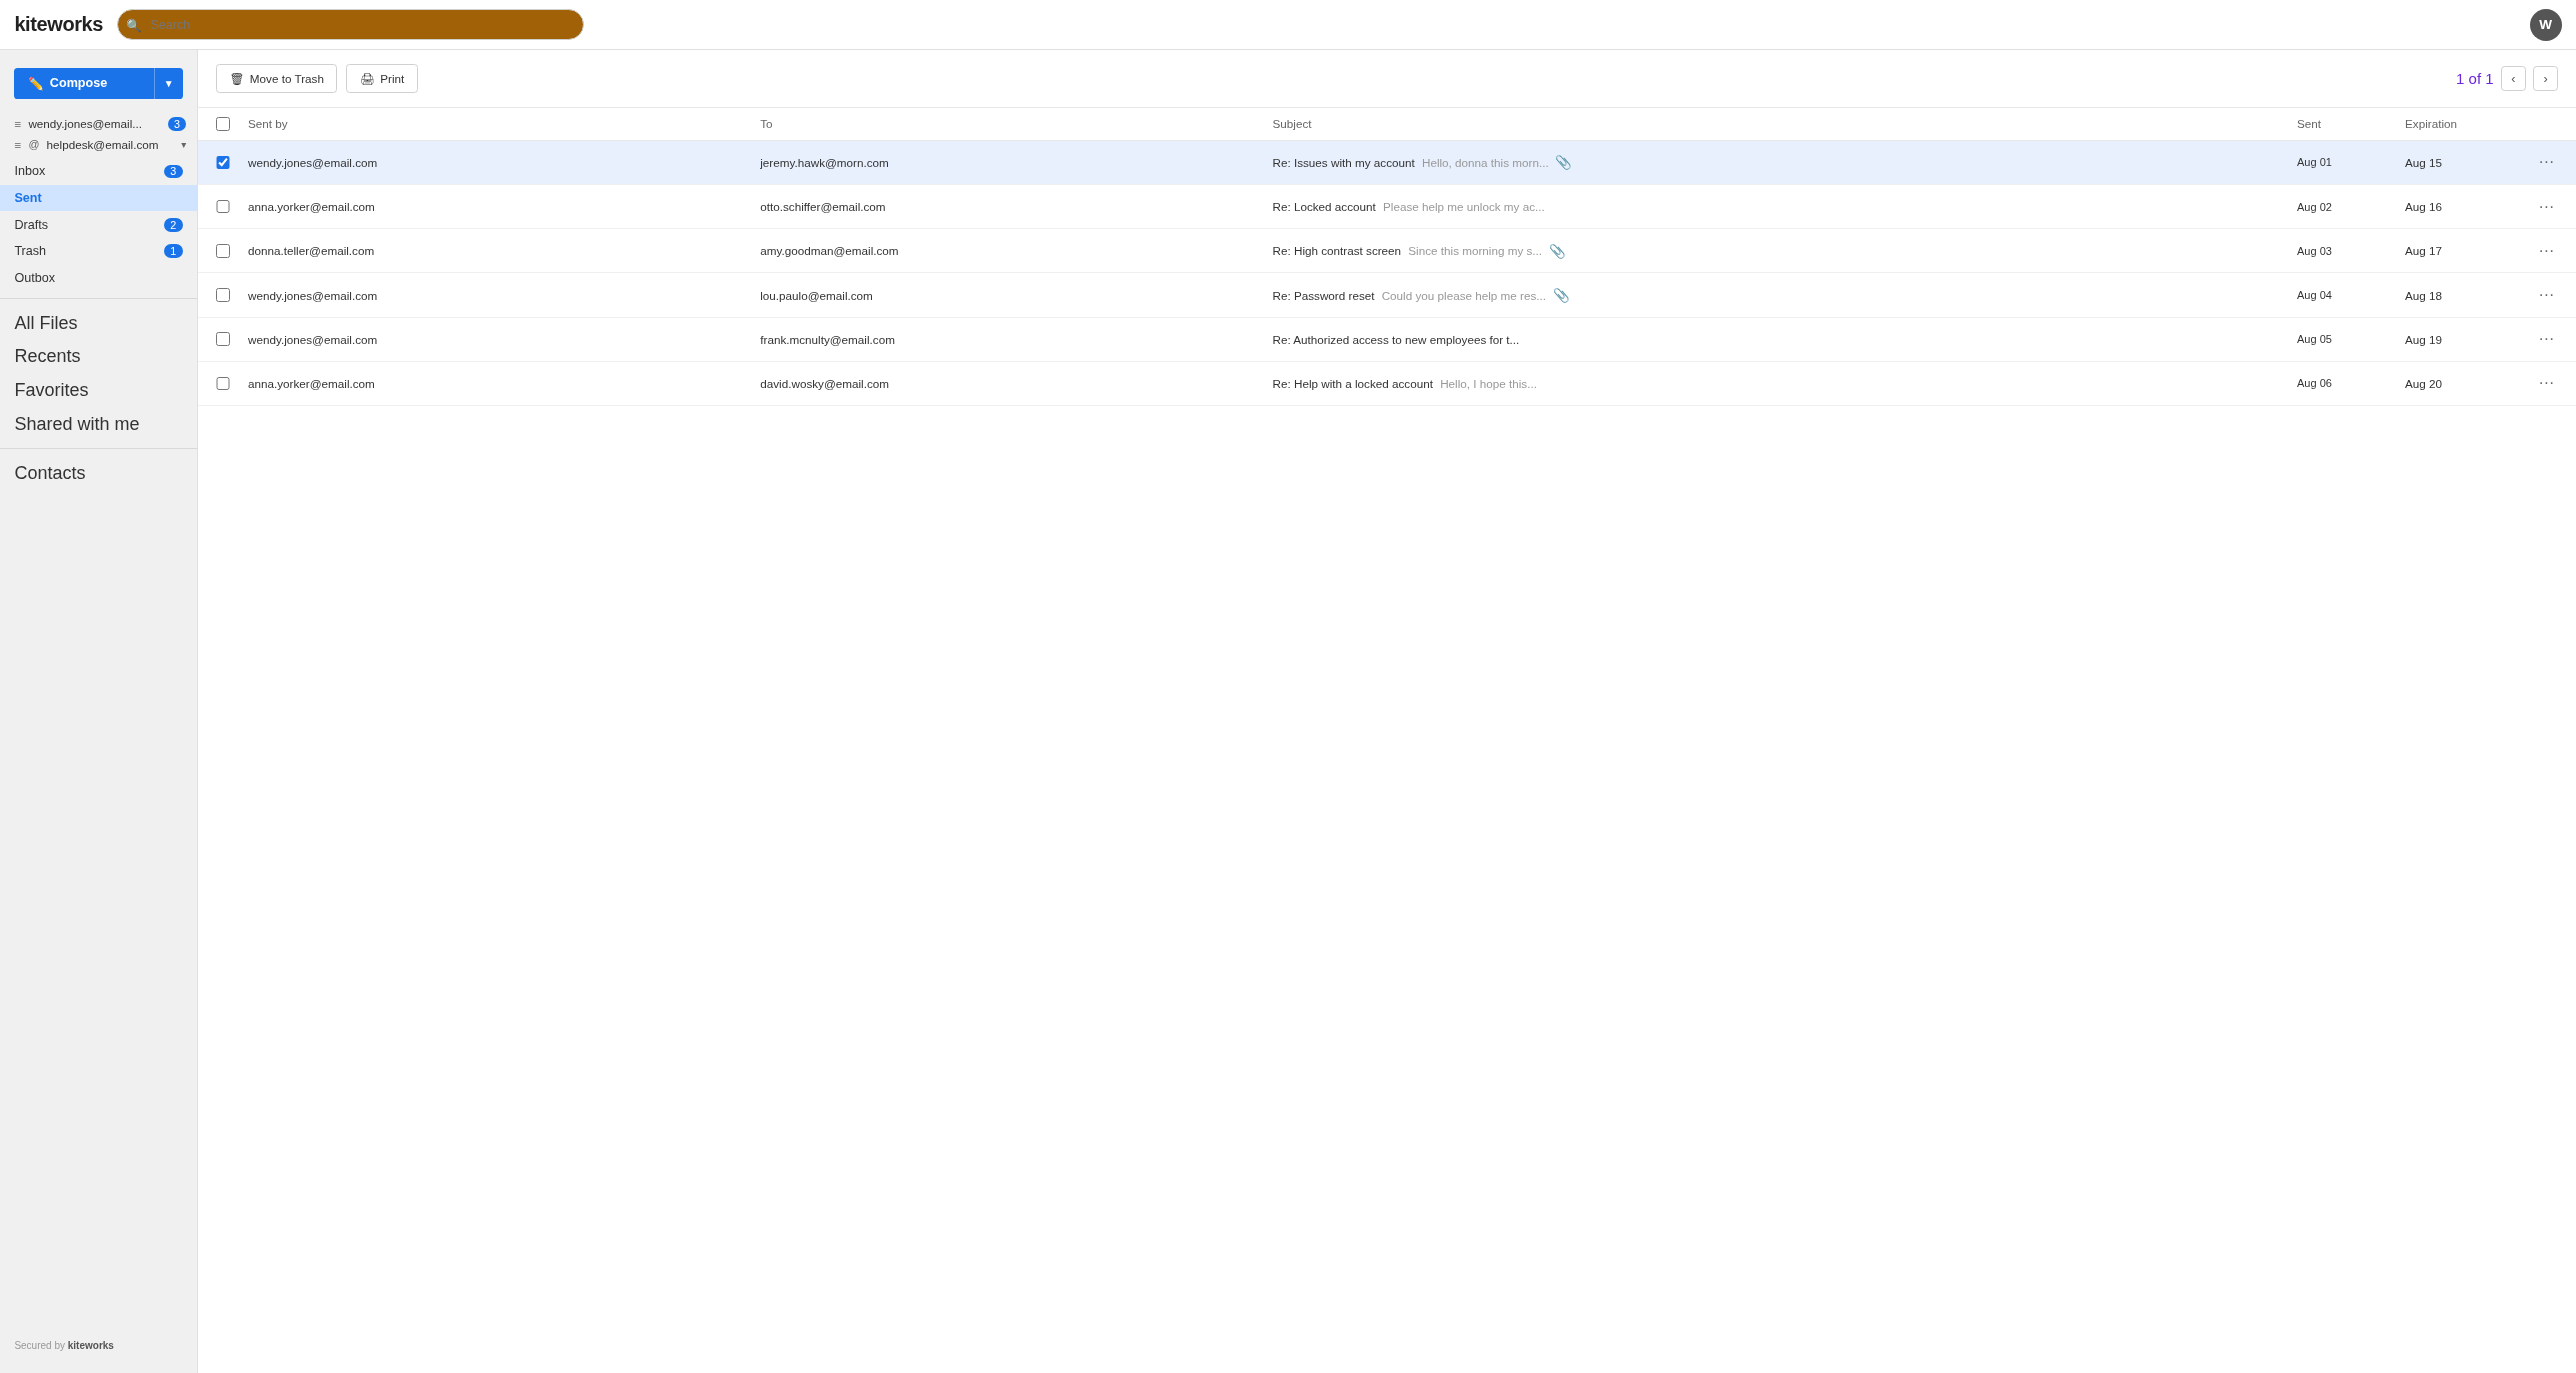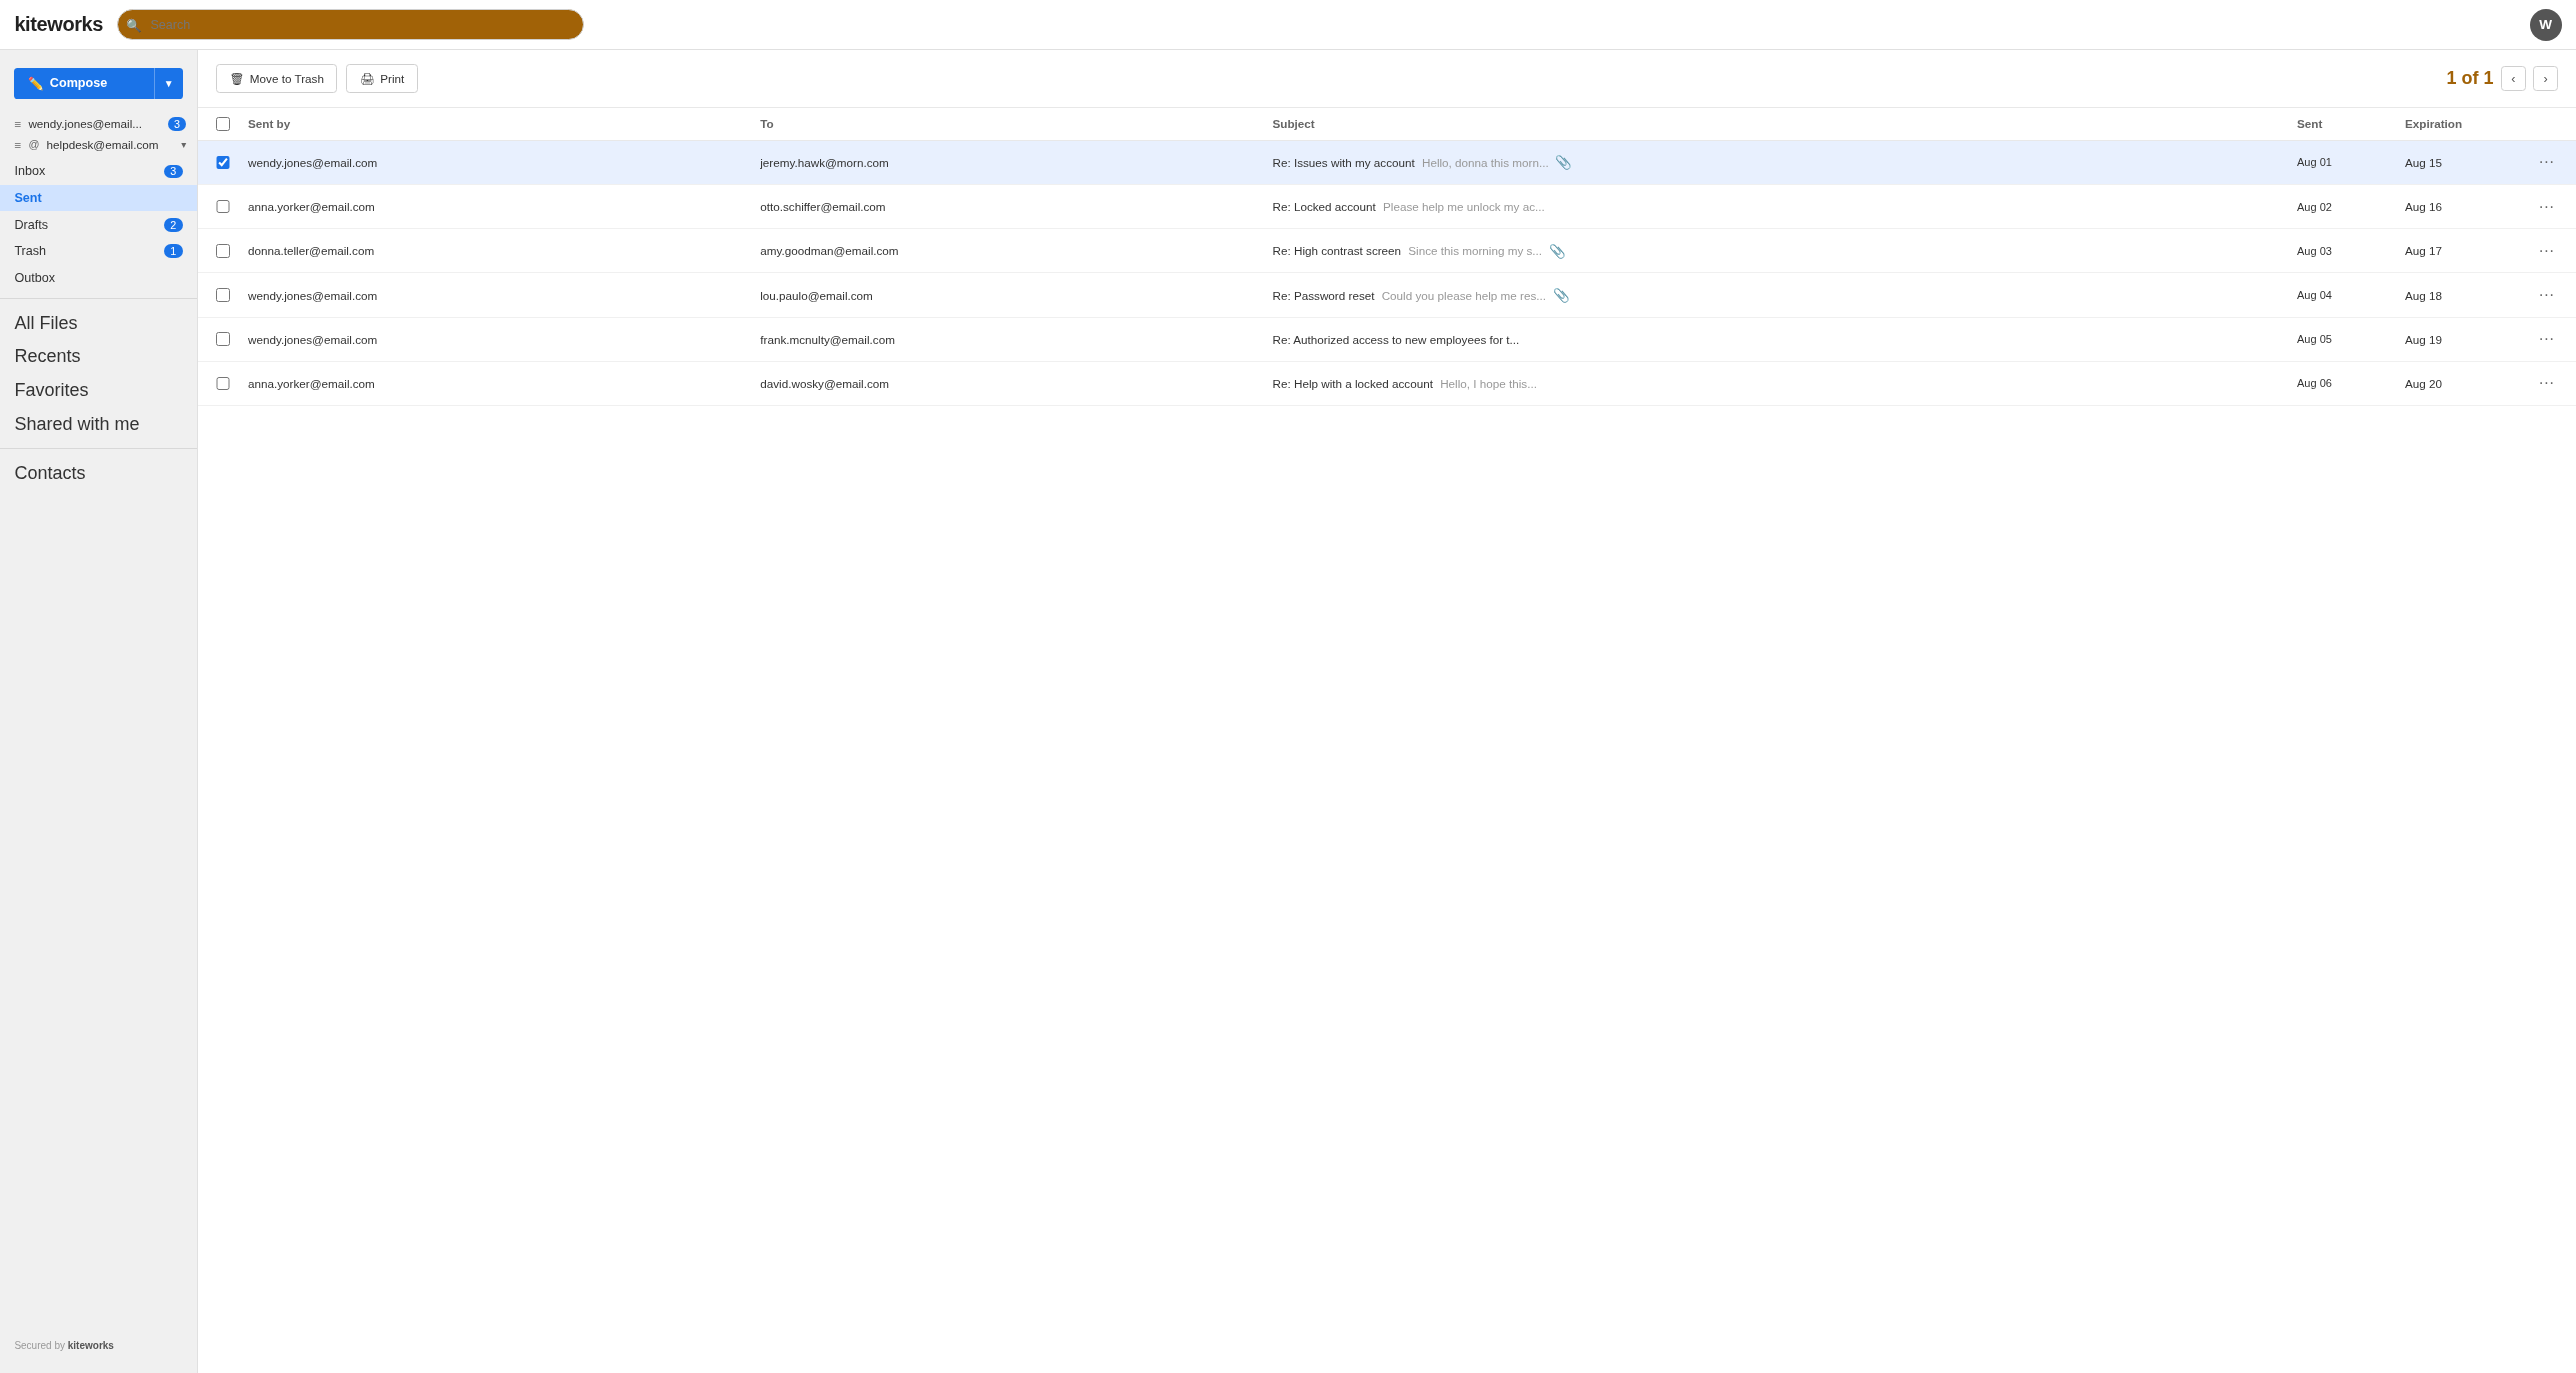--- a/index.html
+++ b/index.html
@@ -44,27 +44,27 @@
     .sidebar-footer .kw-brand { font-weight: 700; color: #555; }
 
     
     .content { flex: 1; background: #fff; display: flex; flex-direction: column; overflow: hidden; }
 
     
     .content-toolbar { padding: 14.4px 18px; display: flex; align-items: center; border-bottom: 0.9px solid #e8e8e8; gap: 9px; }
     .toolbar-btn { display: flex; align-items: center; gap: 5.4px; padding: 6.3px 12.6px; border: 0.9px solid #d0d0d0; border-radius: 3.6px; background: #fff; font-size: 11.7px; cursor: pointer; color: #333; }
     .toolbar-spacer { flex: 1; }
     .pagination { display: flex; align-items: center; gap: 7.2px; }
-    .pagination-text { font-size: 18px; color: #a16207; font-weight: bold; }
+    .pagination-text { font-size: 15px; color: #6d28d9; }
     .pagination-btn { width: 25px; height: 25px; border: 0.9px solid #d0d0d0; border-radius: 3.6px; background: #fff; cursor: pointer; display: flex; align-items: center; justify-content: center; color: #555; font-size: 12.6px; }
 
     
     .email-table { flex: 1; overflow-y: auto; }
     .table-header { display: grid; grid-template-columns: 32px 1fr 1fr 2fr 108px 108px 45px; padding: 9px 18px; border-bottom: 0.9px solid #e8e8e8; background: #fff; }
-    .table-header-cell { font-size: 11.7px; color: #666; font-weight: 700; }
+    .table-header-cell { font-size: 11.7px; color: #666; font-weight: 400; }
 
     .table-row { display: grid; grid-template-columns: 32px 1fr 1fr 2fr 108px 108px 45px; padding: 10.8px 18px; border-bottom: 0.9px solid #f0f0f0; align-items: center; cursor: pointer; }
     .table-row.selected { background: #e8f0fe; }
 
     .cell-checkbox { display: flex; align-items: center; }
     .cell-checkbox input { width: 13.5px; height: 13.5px; cursor: pointer; accent-color: #1a73e8; }
     .cell-text { font-size: 11.7px; color: #333; overflow: hidden; text-overflow: ellipsis; white-space: nowrap; }
     .cell-subject { display: flex; align-items: center; gap: 7.2px; overflow: hidden; }
     .cell-subject-main { font-size: 11.7px; color: #333; font-weight: 500; white-space: nowrap; }
     .cell-subject-preview { font-size: 11.7px; color: #999; overflow: hidden; text-overflow: ellipsis; white-space: nowrap; }

